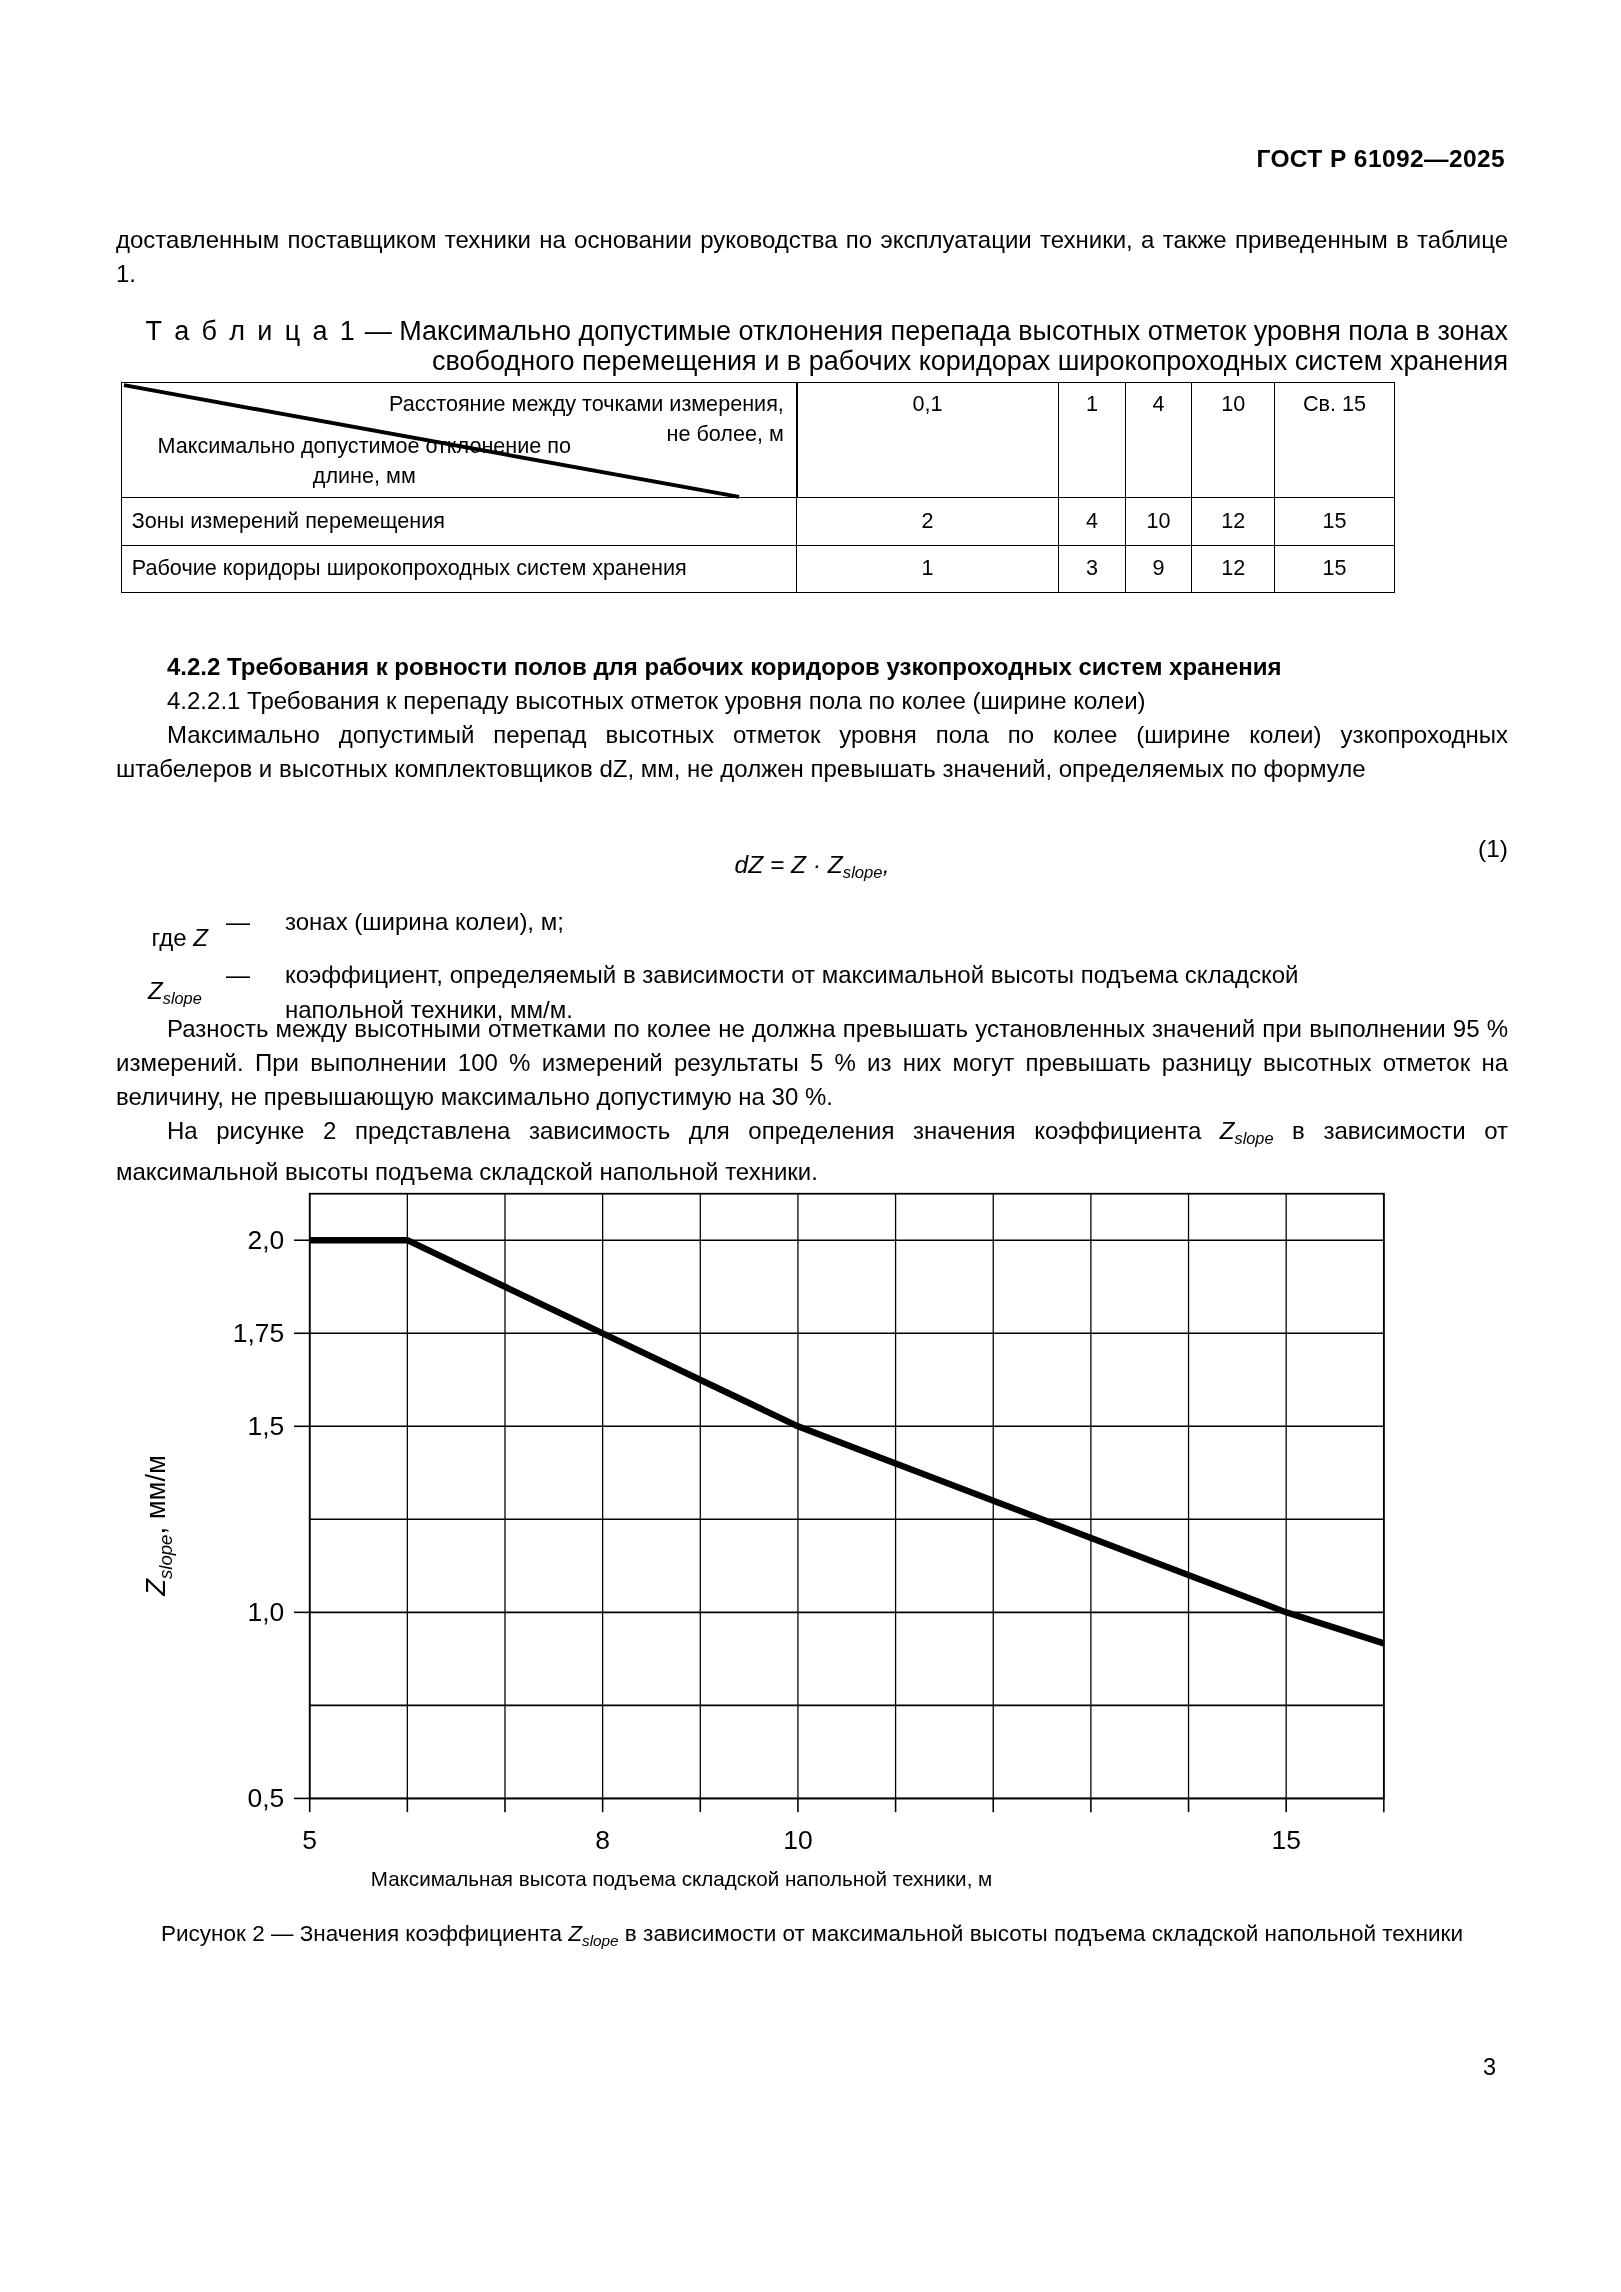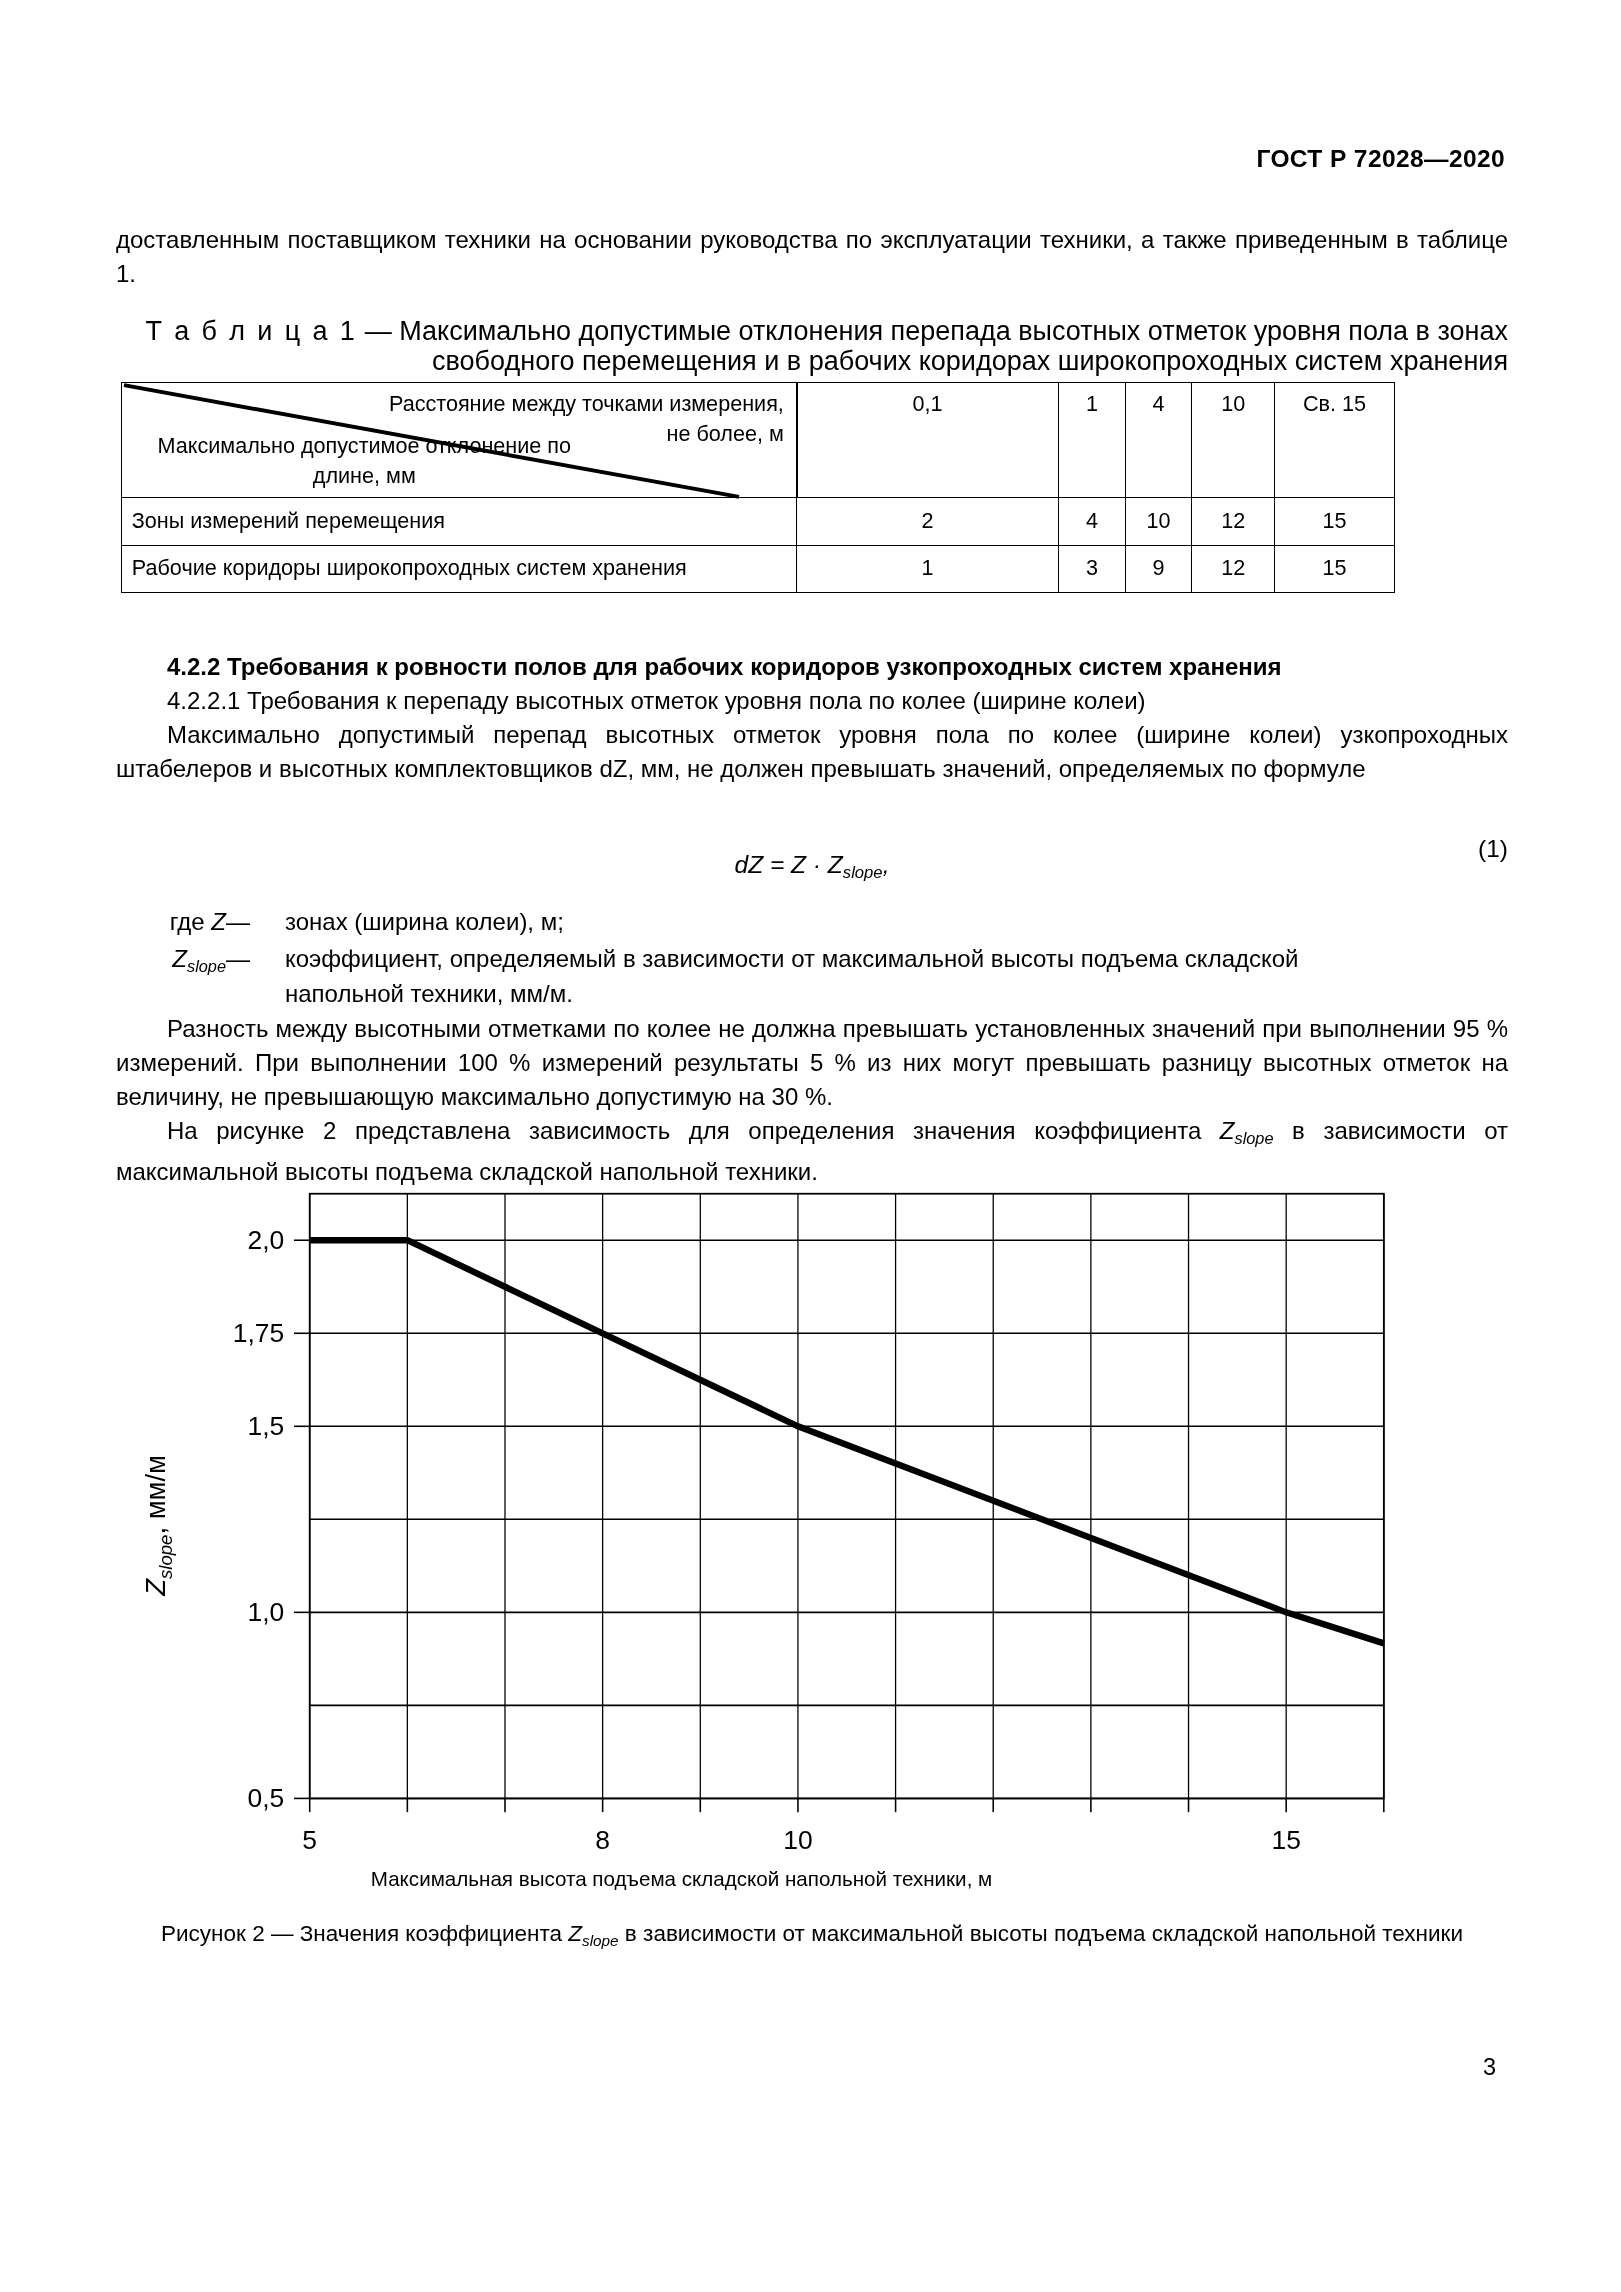--- a/index.html
+++ b/index.html
@@ -143,23 +143,24 @@
     position: absolute;
     left: 116px;
     width: 1392px;
     font-size: 24px;
     line-height: 35px;
   }
   .wrow { display: flex; margin-bottom: 2px; }
   .wkey {
     width: 110px;
     flex: none;
-    text-align: right;
+    text-align: center;
     padding-left: 17.6px;
     box-sizing: border-box;
+    margin-top: 16px;
   }
   .wkey.k2 { padding-left: 7.8px; }
   .wdash { width: 59px; flex: none; text-align: left; }
   .wval { flex: 1; }
   .wval .cont { display: block; }
 
   
   .figure {
     position: absolute;
     left: 0;
@@ -190,21 +191,21 @@
     right: 125px;
     top: 2054px;
     font-size: 23.5px;
   }
 </style>
 </head>
 <body>
 
 <div class="page">
 
-  <div class="doc-header">ГОСТ Р 72028—2020</div>
+  <div class="doc-header">ГОСТ Р 61092—2025</div>
 
   <div class="col" style="top:223px;">
     <p class="body">доставленным поставщиком техники на основании руководства по эксплуатации техники, а также приведенным в таблице 1.</p>
   </div>
 
   <div class="tbl-caption">
     <span class="spaced">Т а б л и ц а  1</span><span> — Максимально допустимые отклонения перепада высотных отметок уровня пола в зонах свободного перемещения и в рабочих коридорах широкопроходных систем хранения</span>
   </div>
 
   <div class="tbl-wrap">

